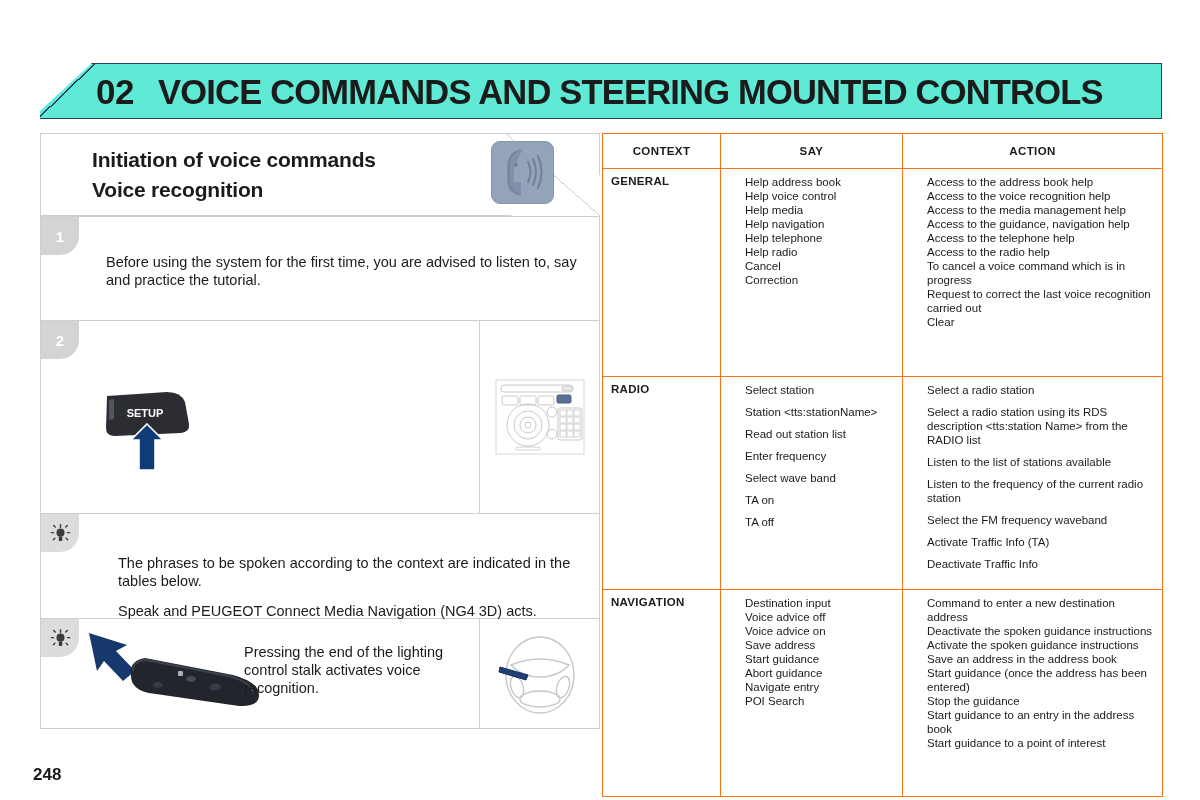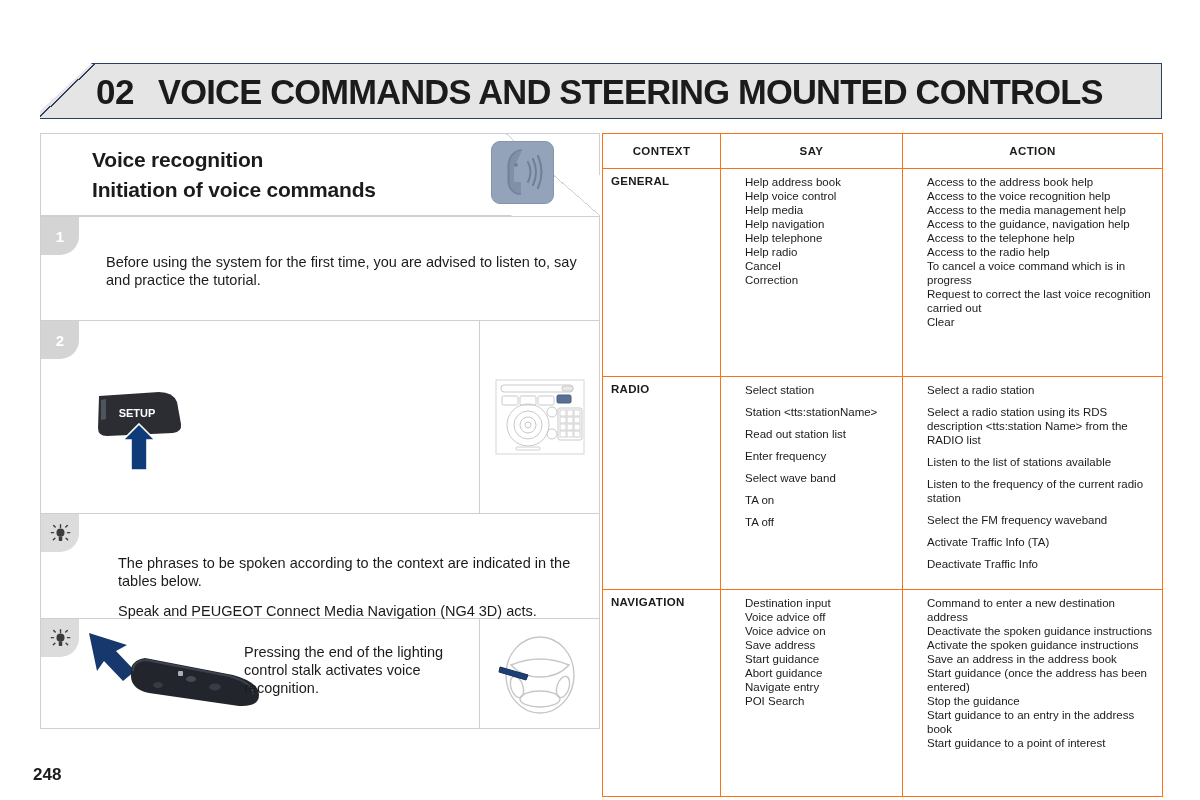--- a/index.html
+++ b/index.html
@@ -9,21 +9,21 @@
     background:#ffffff;
     font-family:"Liberation Sans", sans-serif;
     color:#1a1a1a;
     position:relative;
     overflow:hidden;
   }
 
   
   #header-banner{
     position:absolute; left:40px; top:63px; width:1122px; height:56px;
-    background:#e5e5e5;
+    background:#5eead4;
     border:1.5px solid #2b3f63;
     border-left:none;
     clip-path: polygon(52px 0, 100% 0, 100% 100%, 0 100%, 0 48px);
   }
   #header-banner:before{
     content:""; position:absolute; left:-1px; top:0; width:56px; height:100%;
     background:linear-gradient(to bottom right, transparent 0, transparent calc(50% - 1px), #2b3f63 calc(50% - 1px), #2b3f63 calc(50% + 0.4px), transparent calc(50% + 0.4px));
   }
   #header-inner{
     position:absolute; left:0; top:0; width:100%; height:100%;
@@ -102,21 +102,21 @@
   .body-text{
     font-size:14.5px; line-height:18px; color:#1b1b1b;
   }
 
   
   #row-step1{ height:105px; }
   #row-step1 .body-text{ position:absolute; left:65px; top:36px; width:480px; }
 
   
   #row-step2{ height:193px; }
-  #setup-figure{ position:absolute; left:52px; top:63px; width:130px; height:90px; }
+  #setup-figure{ position:absolute; left:60px; top:63px; width:130px; height:90px; }
   #row-step2 .body-text{ position:absolute; left:185px; top:58px; width:260px; }
   #row-step2 .body-text p{ margin:0; }
   #row-step2 .body-text p.gap{ margin-top:14px; }
 
   
   #row-tip1{ height:105px; }
   #row-tip1 .body-text{ position:absolute; left:65px; top:28px; width:490px; }
   #row-tip1 .body-text p{ margin:12px; }
   #row-tip1 .body-text p.gap{ margin-top:12px; }
 
@@ -174,22 +174,22 @@
     <span id="chapter-title">VOICE COMMANDS AND STEERING MOUNTED CONTROLS</span>
   </div>
 </div>
 
 <div id="left-col">
 
   <div id="title-panel">
     <div class="edge"></div>
     <div class="diag"></div>
     <div id="title-text-wrap">
+      <div>Initiation of voice commands</div>
       <div>Voice recognition</div>
-      <div>Initiation of voice commands</div>
     </div>
     <div id="voice-icon">
       <svg width="61" height="61" viewBox="0 0 61 61" aria-hidden="true">
 
         <path d="M30 8 C20 8 15 16 15 24 L15 38 C15 46 20 53 29 53 L29 40 L22 40 L22 26 Z" fill="#8190a8"></path>
         <path d="M30 8 C22 8 17 15 17 24 L17 40 C17 47 22 52 29 52" fill="none" stroke="#6f7f98" stroke-width="1.2"></path>
         <circle cx="24" cy="23" r="1.8" fill="#6c7c96"></circle>
 
         <g fill="none" stroke="#6f7f98" stroke-width="2" stroke-linecap="round">
           <path d="M36 20 Q41 30 36 40"></path>

